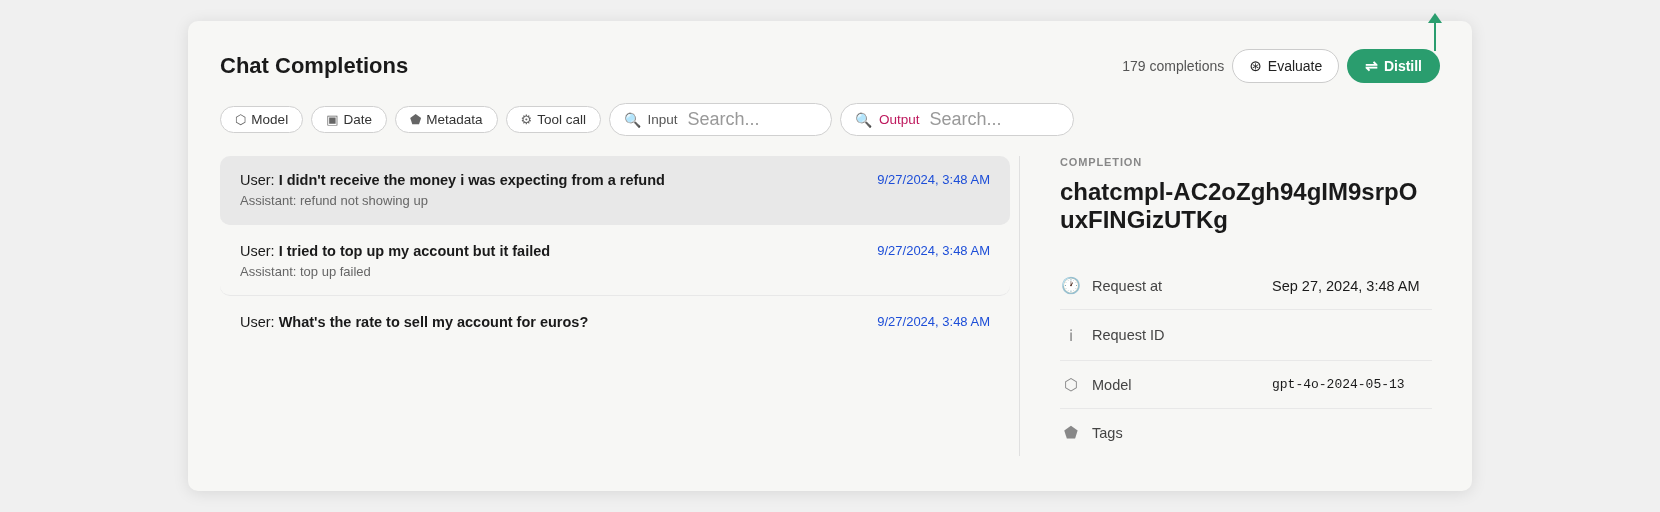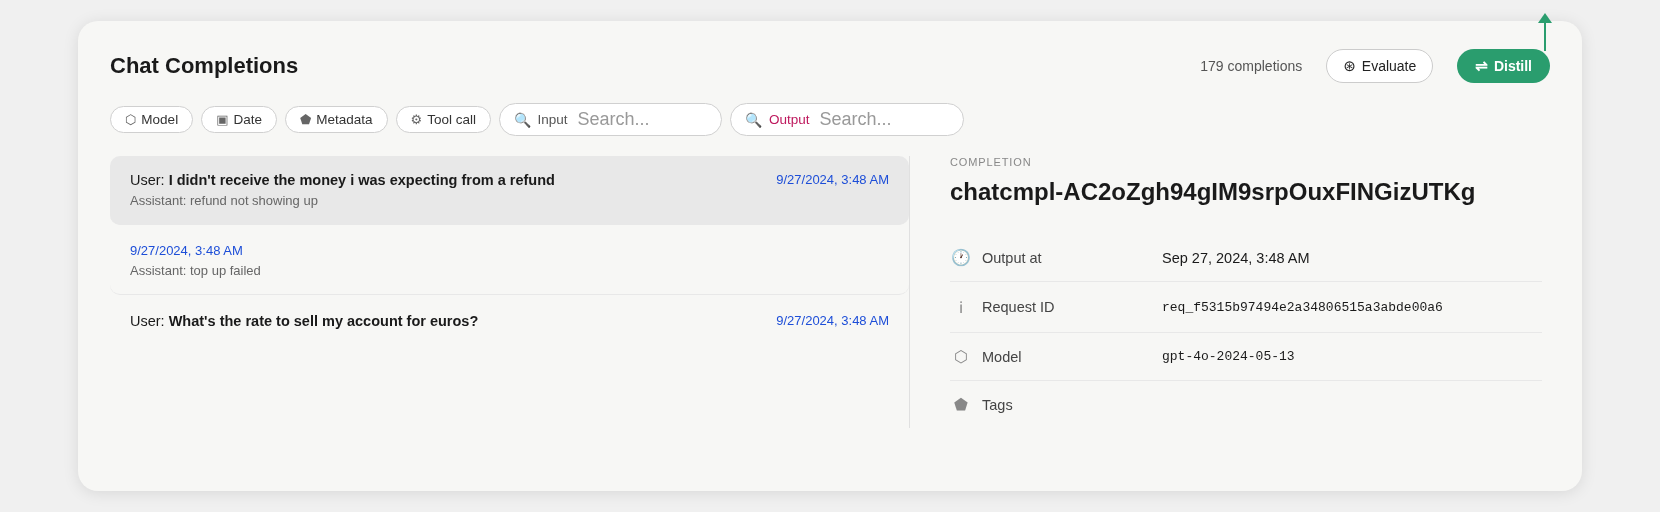--- a/index.html
+++ b/index.html
@@ -7,41 +7,41 @@
       font-family: -apple-system, BlinkMacSystemFont, 'Segoe UI', Helvetica, Arial, sans-serif;
       background: #f0f0f0;
       display: flex;
       align-items: center;
       justify-content: center;
       min-height: 100vh;
       padding: 16px;
     }
     .app-container {
       background: #f7f7f5;
-      border-radius: 20px;
-      width: 1504px;
+      border-radius: 10px;
+      width: 1284px;
       min-height: 470px;
       padding: 28px 32px;
       box-shadow: 0 2px 16px rgba(0,0,0,0.10);
     }
     .header {
       display: flex;
       align-items: center;
       justify-content: space-between;
       margin-bottom: 20px;
     }
     .header-title {
       font-size: 22px;
       font-weight: 700;
       color: #1a1a1a;
     }
     .header-right {
       display: flex;
       align-items: center;
-      gap: 24px;
+      gap: 8px;
     }
     .completions-count {
       font-size: 14px;
       color: #555;
     }
     .btn-evaluate {
       display: flex;
       align-items: center;
       gap: 6px;
       border: 1.5px solid #ccc;
@@ -133,21 +133,21 @@
     }
     .search-input-wrap input::placeholder { color: #999; }
     .main-content {
       display: flex;
       gap: 0;
     }
     .left-panel {
       width: 800px;
       min-width: 600px;
       border-right: 1px solid #e0e0e0;
-      padding-right: 0;
+      padding-right: 9px;
     }
     .list-item {
       padding: 16px 20px;
       border-radius: 10px;
       margin-bottom: 2px;
       cursor: pointer;
       border-bottom: 1px solid #e8e8e8;
     }
     .list-item:last-child { border-bottom: none; }
     .list-item.active {
@@ -179,21 +179,21 @@
       color: #666;
       margin-top: 5px;
     }
     .right-panel {
       flex: 1;
       padding-left: 40px;
       padding-right: 8px;
     }
     .completion-label {
       font-size: 11px;
-      font-weight: 400;
+      font-weight: 700;
       letter-spacing: 0.08em;
       color: #888;
       text-transform: uppercase;
       margin-bottom: 10px;
     }
     .completion-id {
       font-size: 24px;
       font-weight: 800;
       color: #1a1a1a;
       margin-bottom: 28px;
@@ -300,47 +300,49 @@
         <div class="list-item-top">
           <span class="list-item-user">
             <span>User: </span><strong>I didn't receive the money i was expecting from a refund</strong>
           </span>
           <span class="list-item-date">9/27/2024, 3:48 AM</span>
         </div>
         <div class="list-item-assistant">Assistant: refund not showing up</div>
       </div>
       <div class="list-item">
         <div class="list-item-top">
+          <span class="list-item-user">
+            <span>User: </span><strong>I tried to top up my account but it failed</strong>
+          </span>
           <span class="list-item-date">9/27/2024, 3:48 AM</span>
         </div>
         <div class="list-item-assistant">Assistant: top up failed</div>
       </div>
       <div class="list-item">
         <div class="list-item-top">
           <span class="list-item-user">
             <span>User: </span><strong>What's the rate to sell my account for euros?</strong>
           </span>
           <span class="list-item-date">9/27/2024, 3:48 AM</span>
         </div>
       </div>
     </div>
 
     <div class="right-panel">
       <div class="completion-label">COMPLETION</div>
       <div class="completion-id">chatcmpl-AC2oZgh94gIM9srpOuxFINGizUTKg</div>
       <div class="detail-rows">
         <div class="detail-row">
           <span class="detail-icon">🕐</span>
-          <span class="detail-key">Output at</span>
+          <span class="detail-key">Request at</span>
           <span class="detail-value normal">Sep 27, 2024, 3:48 AM</span>
         </div>
         <div class="detail-row">
           <span class="detail-icon">ℹ</span>
           <span class="detail-key">Request ID</span>
-          <span class="detail-value mono">req_f5315b97494e2a34806515a3abde00a6</span>
         </div>
         <div class="detail-row">
           <span class="detail-icon">⬡</span>
           <span class="detail-key">Model</span>
           <span class="detail-value mono">gpt-4o-2024-05-13</span>
         </div>
         <div class="detail-row">
           <span class="detail-icon">⬟</span>
           <span class="detail-key">Tags</span>
           <span class="detail-value normal"></span>

